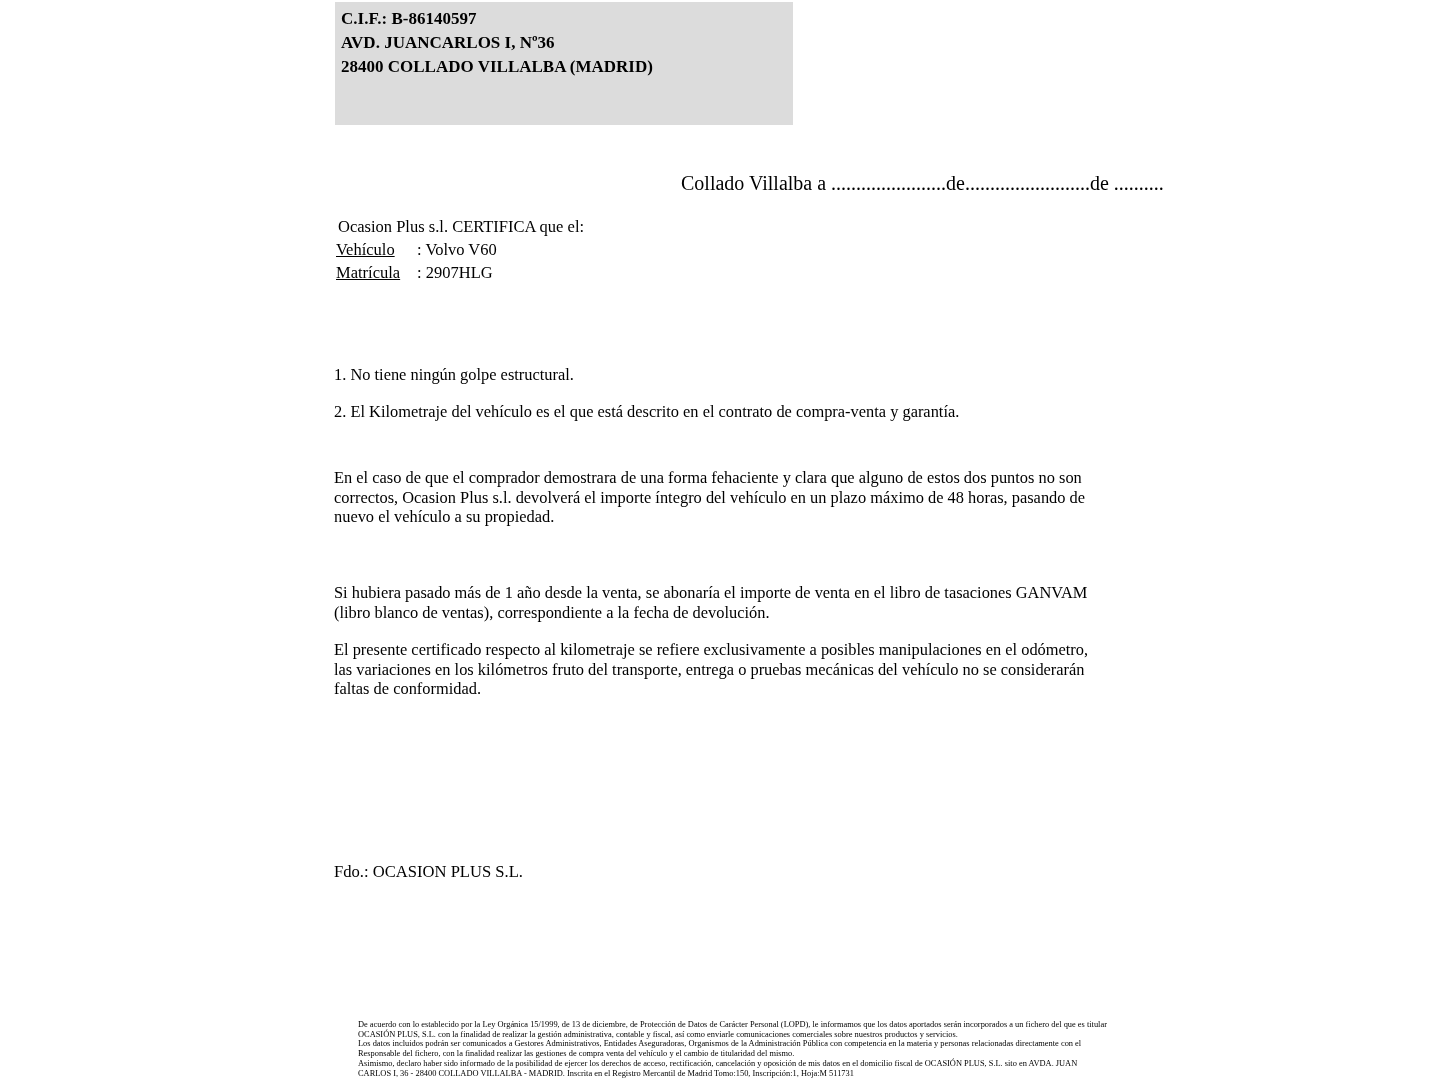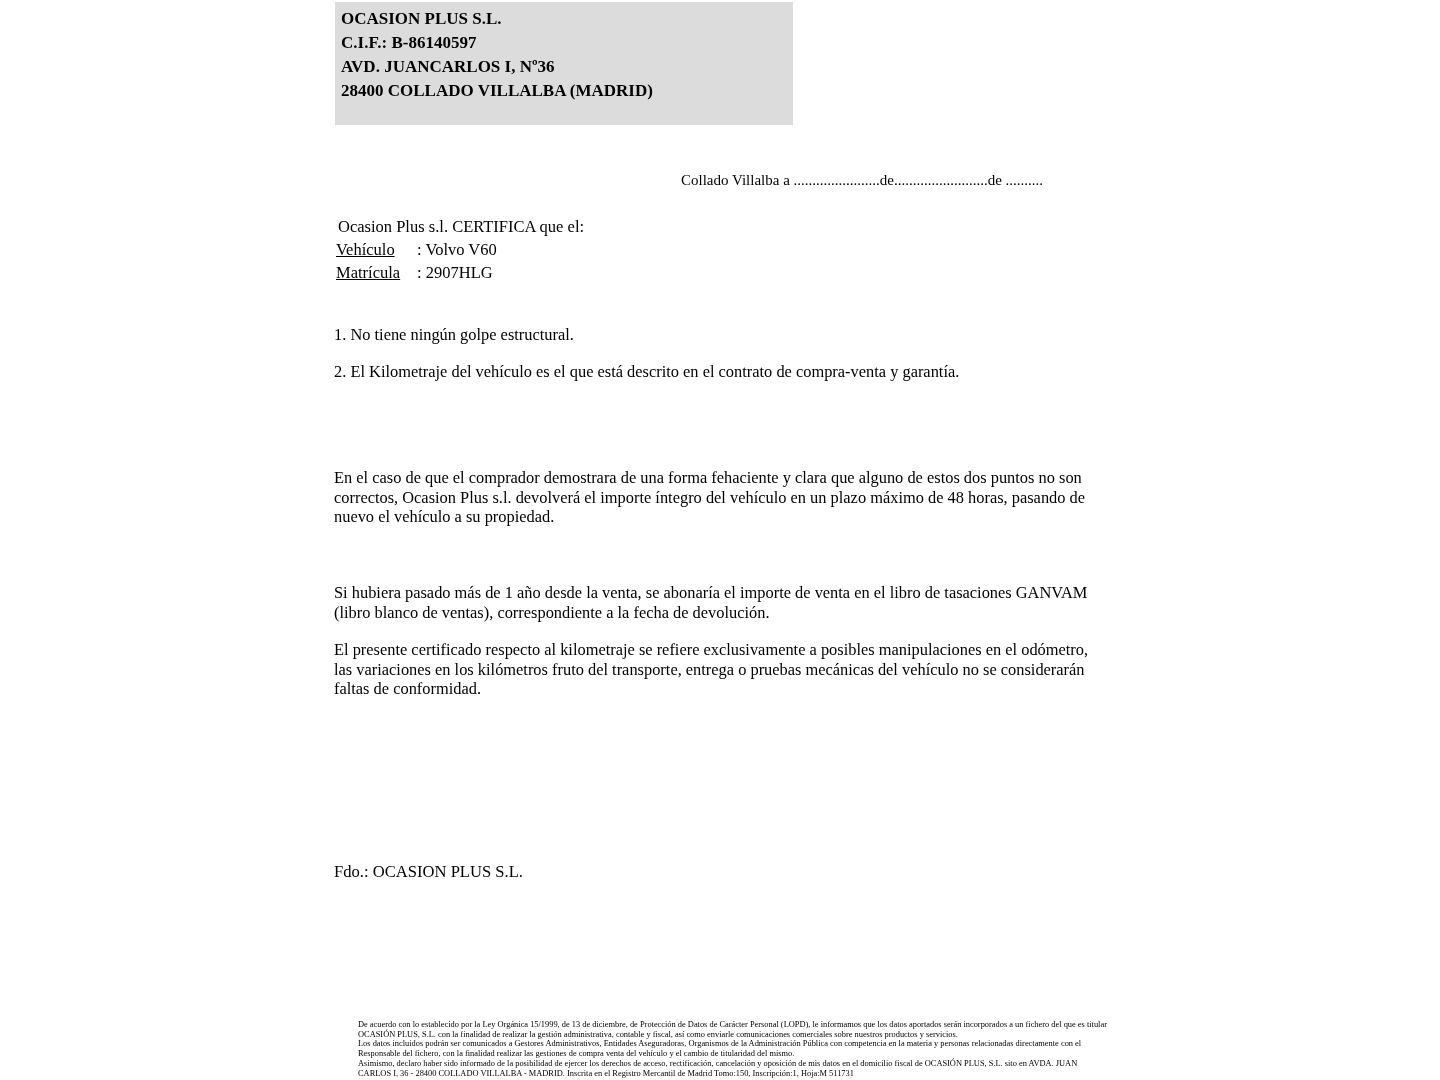--- a/index.html
+++ b/index.html
@@ -29,21 +29,21 @@
   .company-box .line {
     font-weight: bold;
     font-size: 17px;
     line-height: 24px;
     white-space: nowrap;
   }
   .date-line {
     position: absolute;
     left: 681px;
     top: 172px;
-    font-size: 15px;
+    font-size: 20px;
     white-space: nowrap;
     text-align: right;
   }
   .certify-intro {
     position: absolute;
     left: 338px;
     top: 217px;
     font-size: 16.5px;
     white-space: nowrap;
   }
@@ -56,20 +56,21 @@
   .field-row .label {
     display: inline-block;
     width: 81px;
     text-decoration: underline;
   }
   .statement {
     position: absolute;
     left: 334px;
     font-size: 16.4px;
     white-space: nowrap;
+    margin-top: 40px;
   }
   .para {
     position: absolute;
     left: 334px;
     width: 763px;
     font-size: 16.4px;
     line-height: 19.6px;
     margin-top: 28px;
   }
   .signature {
@@ -91,21 +92,20 @@
   .legal-footer .fline {
     white-space: nowrap;
   }
 </style>
 </head>
 <body>
 
 <div class="page">
 
   <div class="company-box">
-    <div class="line">OCASION PLUS S.L.</div>
     <div class="line">C.I.F.: B-86140597</div>
     <div class="line">AVD. JUANCARLOS I, Nº36</div>
     <div class="line">28400 COLLADO VILLALBA (MADRID)</div>
   </div>
 
   <div class="date-line">Collado Villalba a .......................de.........................de ..........</div>
 
   <div class="certify-intro">Ocasion Plus s.l. CERTIFICA que el:</div>
 
   <div class="field-row" style="top:240px;">

